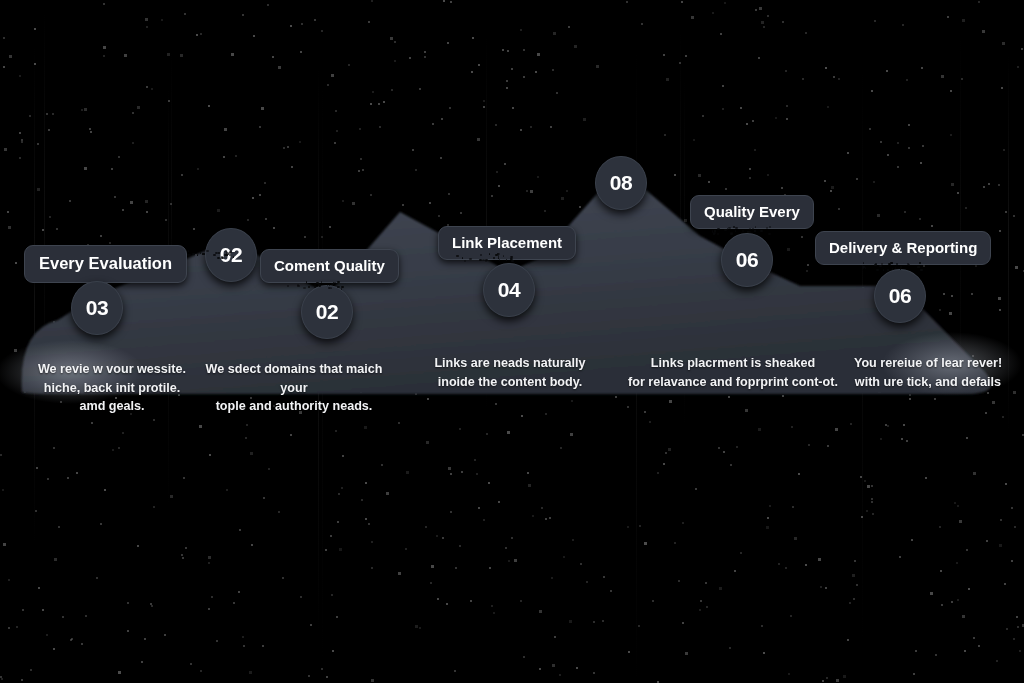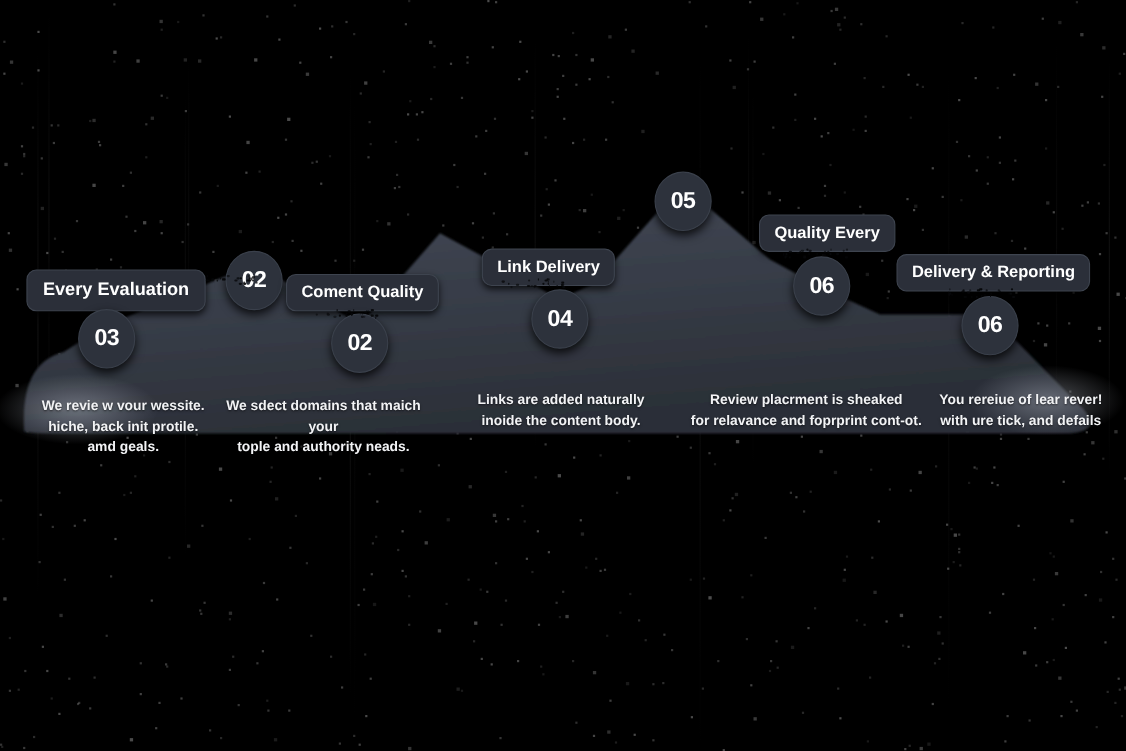--- a/index.html
+++ b/index.html
@@ -896,21 +896,21 @@
       <ellipse cx="952" cy="364" rx="70" ry="32" fill="url(#glowR)"></ellipse>
     </svg>
   </div>
 
   <div class="badge" style="left:205px;top:228px;width:50px;height:52px;font-size:21px;">
     <span>02</span>
   </div>
 
 
   <div class="badge" style="left:595px;top:156px;width:50px;height:52px;font-size:21px;">
-    <span>05</span>
+    <span>08</span>
   </div>
 
   <div class="step">
     <div class="pill p-lg" style="left:24px;top:245px;">
       <span>Every Evaluation</span>
     </div>
     <div class="badge" style="left:71px;top:281px;width:50px;height:52px;font-size:21px;">
       <span>03</span>
     </div>
     <div class="desc" style="left:22px;top:342px;width:180px;">
@@ -928,40 +928,40 @@
       <span>02</span>
     </div>
     <div class="desc" style="left:193px;top:342px;width:202px;">
       <span>We sdect domains that maich your
 tople and authority neads.</span>
     </div>
   </div>
 
   <div class="step">
     <div class="pill p-md" style="left:438px;top:226px;">
-      <span>Link Delivery</span>
+      <span>Link Placement</span>
     </div>
     <div class="badge" style="left:483px;top:263px;width:50px;height:52px;font-size:21px;">
       <span>04</span>
     </div>
     <div class="desc" style="left:420px;top:336px;width:180px;">
-      <span>Links are added naturally
+      <span>Links are neads naturally
 inoide the content body.</span>
     </div>
   </div>
 
   <div class="step">
     <div class="pill p-md" style="left:690px;top:195px;">
       <span>Quality Every</span>
     </div>
     <div class="badge" style="left:721px;top:233px;width:50px;height:52px;font-size:21px;">
       <span>06</span>
     </div>
     <div class="desc" style="left:627px;top:336px;width:212px;">
-      <span>Review placrment is sheaked
+      <span>Links placrment is sheaked
 for relavance and foprprint cont-ot.</span>
     </div>
   </div>
 
   <div class="step">
     <div class="pill p-md" style="left:815px;top:231px;">
       <span>Delivery &amp; Reporting</span>
     </div>
     <div class="badge" style="left:874px;top:269px;width:50px;height:52px;font-size:21px;">
       <span>06</span>

